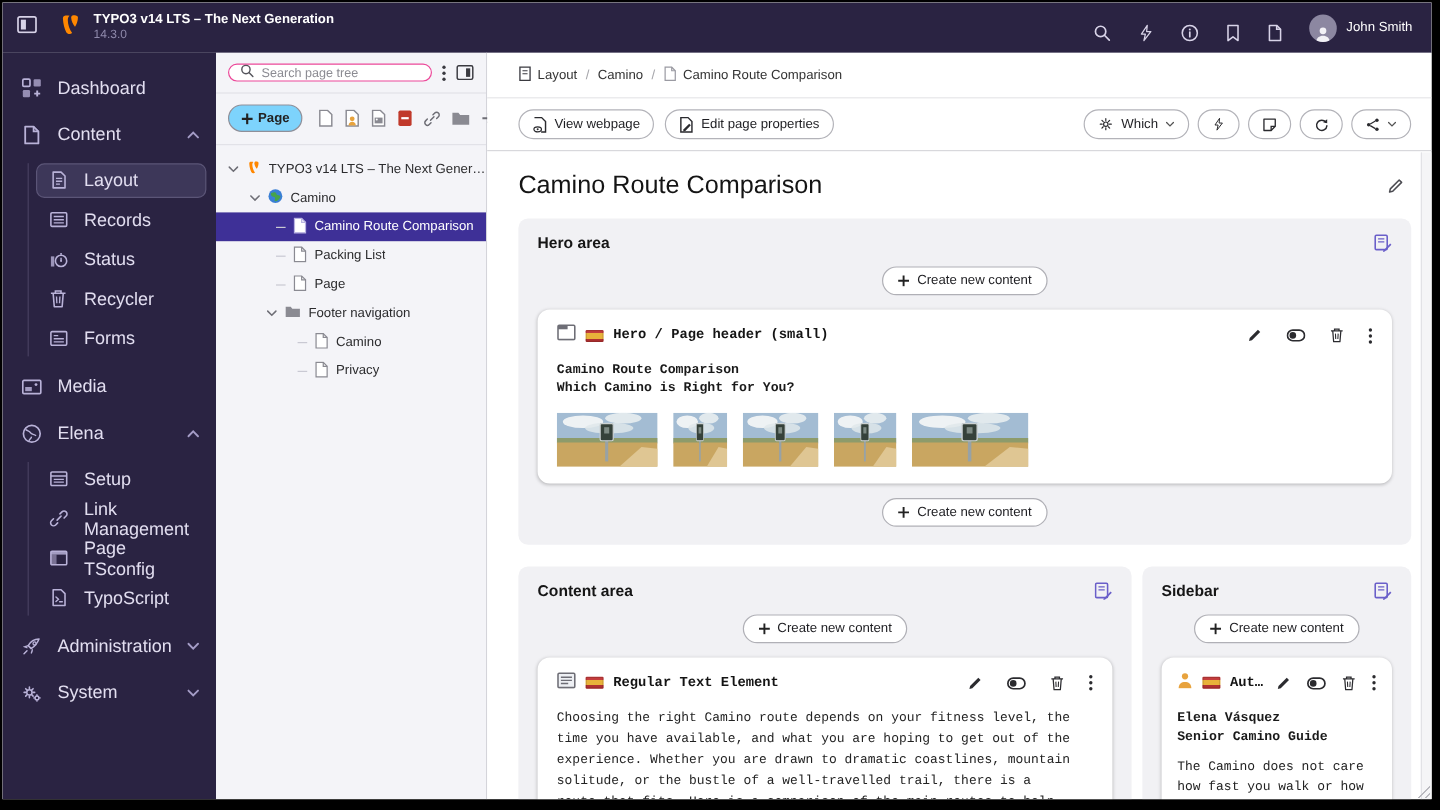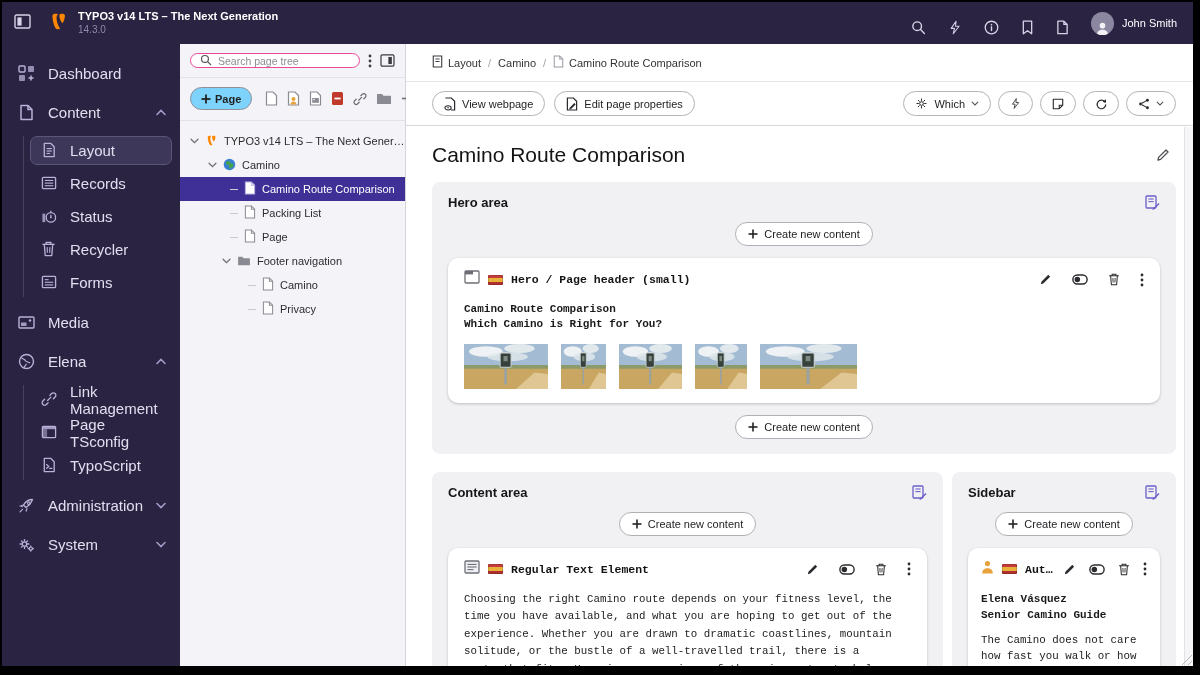--- a/index.html
+++ b/index.html
@@ -300,20 +300,31 @@
           </span>
           <span class="mm-group-label">Elena</span>
           <span class="mm-chevron">
             <svg width="10" height="7" viewBox="0 0 10 7">
                 <polyline points="1,5.5 5,1.5 9,5.5" fill="none" stroke="currentColor" stroke-width="1.6" stroke-linecap="round"></polyline>
               </svg>
           </span>
         </div>
 
         <div class="mm-sub">
+          <div class="mm-subitem">
+            <span class="mm-icon">
+              <svg width="16" height="16" viewBox="0 0 17 17">
+                  <rect x="1.5" y="2.5" width="14" height="12" rx="1" fill="none" stroke="currentColor" stroke-width="1.4"></rect>
+                  <line x1="1.5" y1="6" x2="15.5" y2="6" stroke="currentColor" stroke-width="1.4"></line>
+                  <line x1="4" y1="9" x2="13" y2="9" stroke="currentColor" stroke-width="1.1"></line>
+                  <line x1="4" y1="11.5" x2="13" y2="11.5" stroke="currentColor" stroke-width="1.1"></line>
+                </svg>
+            </span>
+            <span>Setup</span>
+          </div>
           <div class="mm-subitem">
             <span class="mm-icon">
               <svg width="16" height="16" viewBox="0 0 17 17">
                   <path d="M7 10 l3.5 -3.5" stroke="currentColor" stroke-width="1.4" stroke-linecap="round"></path>
                   <path d="M9.5 4.5 l1.8-1.8 a2.6 2.6 0 0 1 3.7 3.7 l-1.8 1.8" fill="none" stroke="currentColor" stroke-width="1.4" stroke-linecap="round"></path>
                   <path d="M7.5 12.5 l-1.8 1.8 a2.6 2.6 0 0 1 -3.7 -3.7 l1.8 -1.8" fill="none" stroke="currentColor" stroke-width="1.4" stroke-linecap="round"></path>
                 </svg>
             </span>
             <span>Link Management</span>
           </div>

